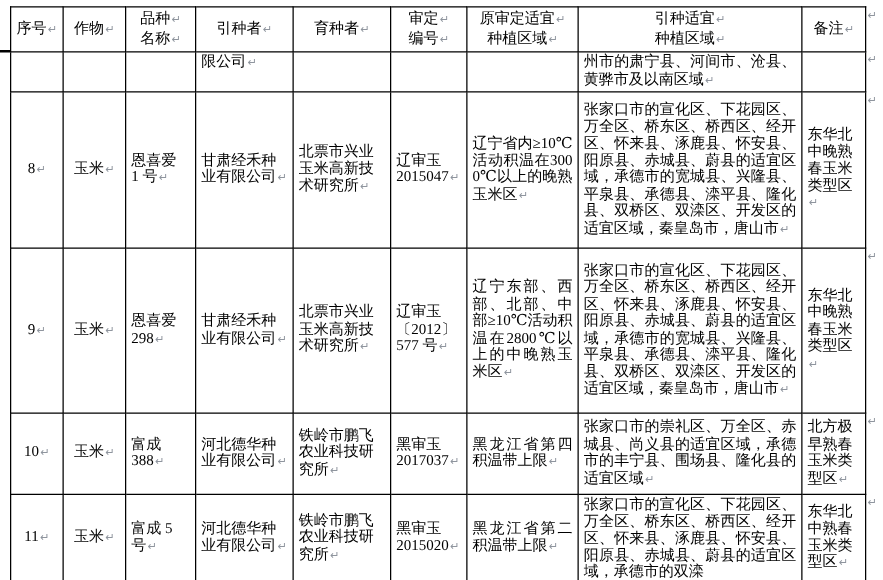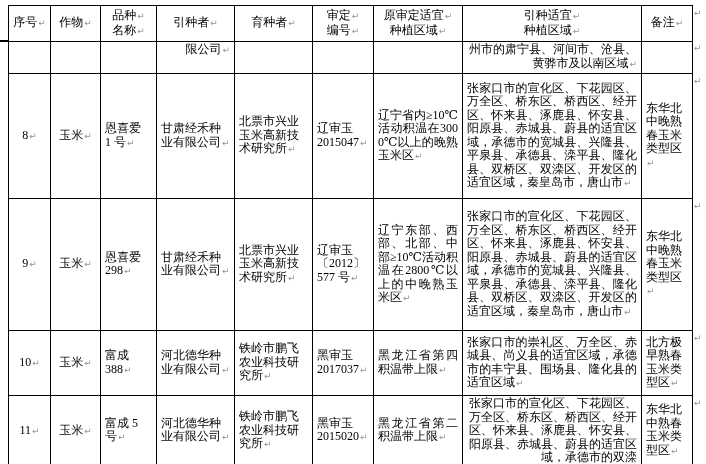--- a/index.html
+++ b/index.html
@@ -36,21 +36,21 @@
   #grid th {
     text-align: center;
     white-space: pre-line;
   }
   
   .c0, .c1 { text-align: center; }
   .c2, .c5 { text-align: left; white-space: pre-line; }
   .c3, .c4 { text-align: left; }
   .c6, .c7 { text-align: justify; }
   .c8 { text-align: left; }
-  .vtop { vertical-align: top !important; text-align: right; }
+  .vtop { vertical-align: top !important; }
   
   .pm {
     font-family: "DejaVu Sans", sans-serif;
     font-size: 9px;
     margin-left: 1px;
     vertical-align: baseline;
   }
   .row-end {
     position: absolute;
     left: 694px;

